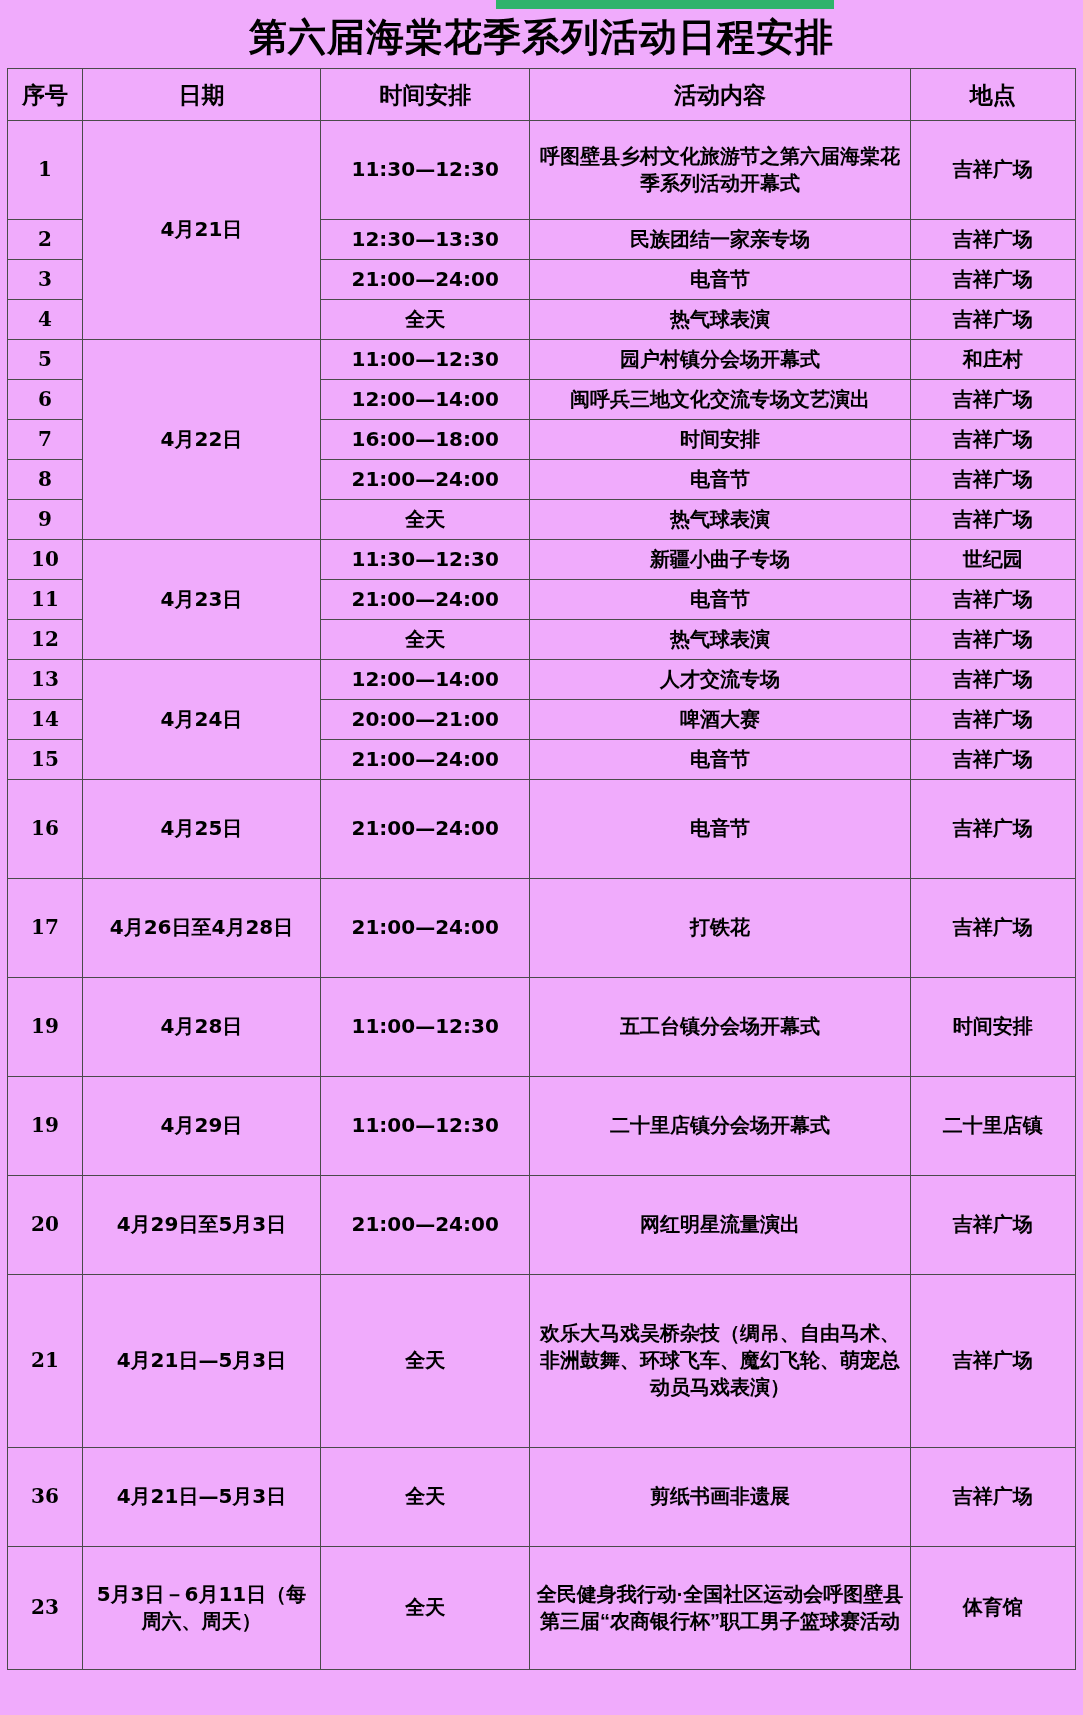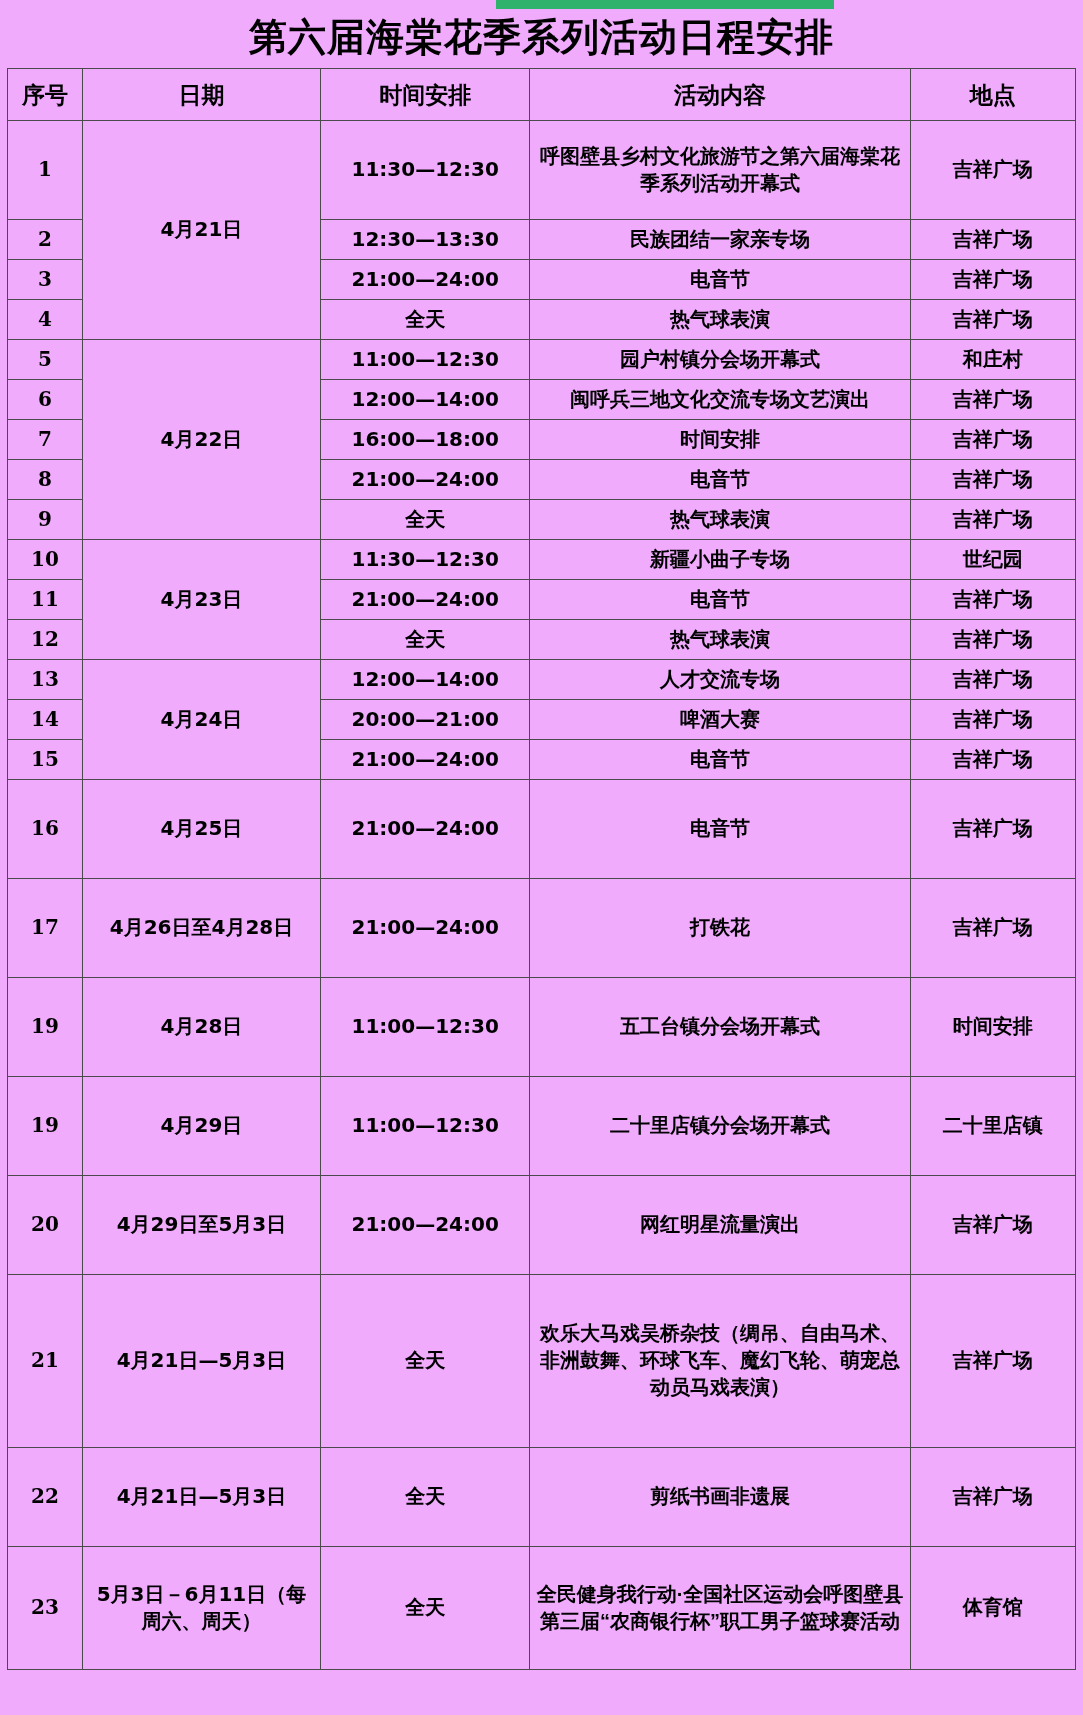--- a/index.html
+++ b/index.html
@@ -282,21 +282,21 @@
 
       <tr>
         <td class="no">21</td>
         <td class="date">4月21日—5月3日</td>
         <td class="time">全天</td>
         <td class="act" style="height:160px">欢乐大马戏吴桥杂技（绸吊、自由马术、非洲鼓舞、环球飞车、魔幻飞轮、萌宠总动员马戏表演）</td>
         <td class="place">吉祥广场</td>
       </tr>
 
       <tr>
-        <td class="no">22</td>
+        <td class="no">36</td>
         <td class="date">4月21日—5月3日</td>
         <td class="time">全天</td>
         <td class="act tall">剪纸书画非遗展</td>
         <td class="place">吉祥广场</td>
       </tr>
 
       <tr>
         <td class="no">23</td>
         <td class="date">5月3日－6月11日（每周六、周天）</td>
         <td class="time">全天</td>

